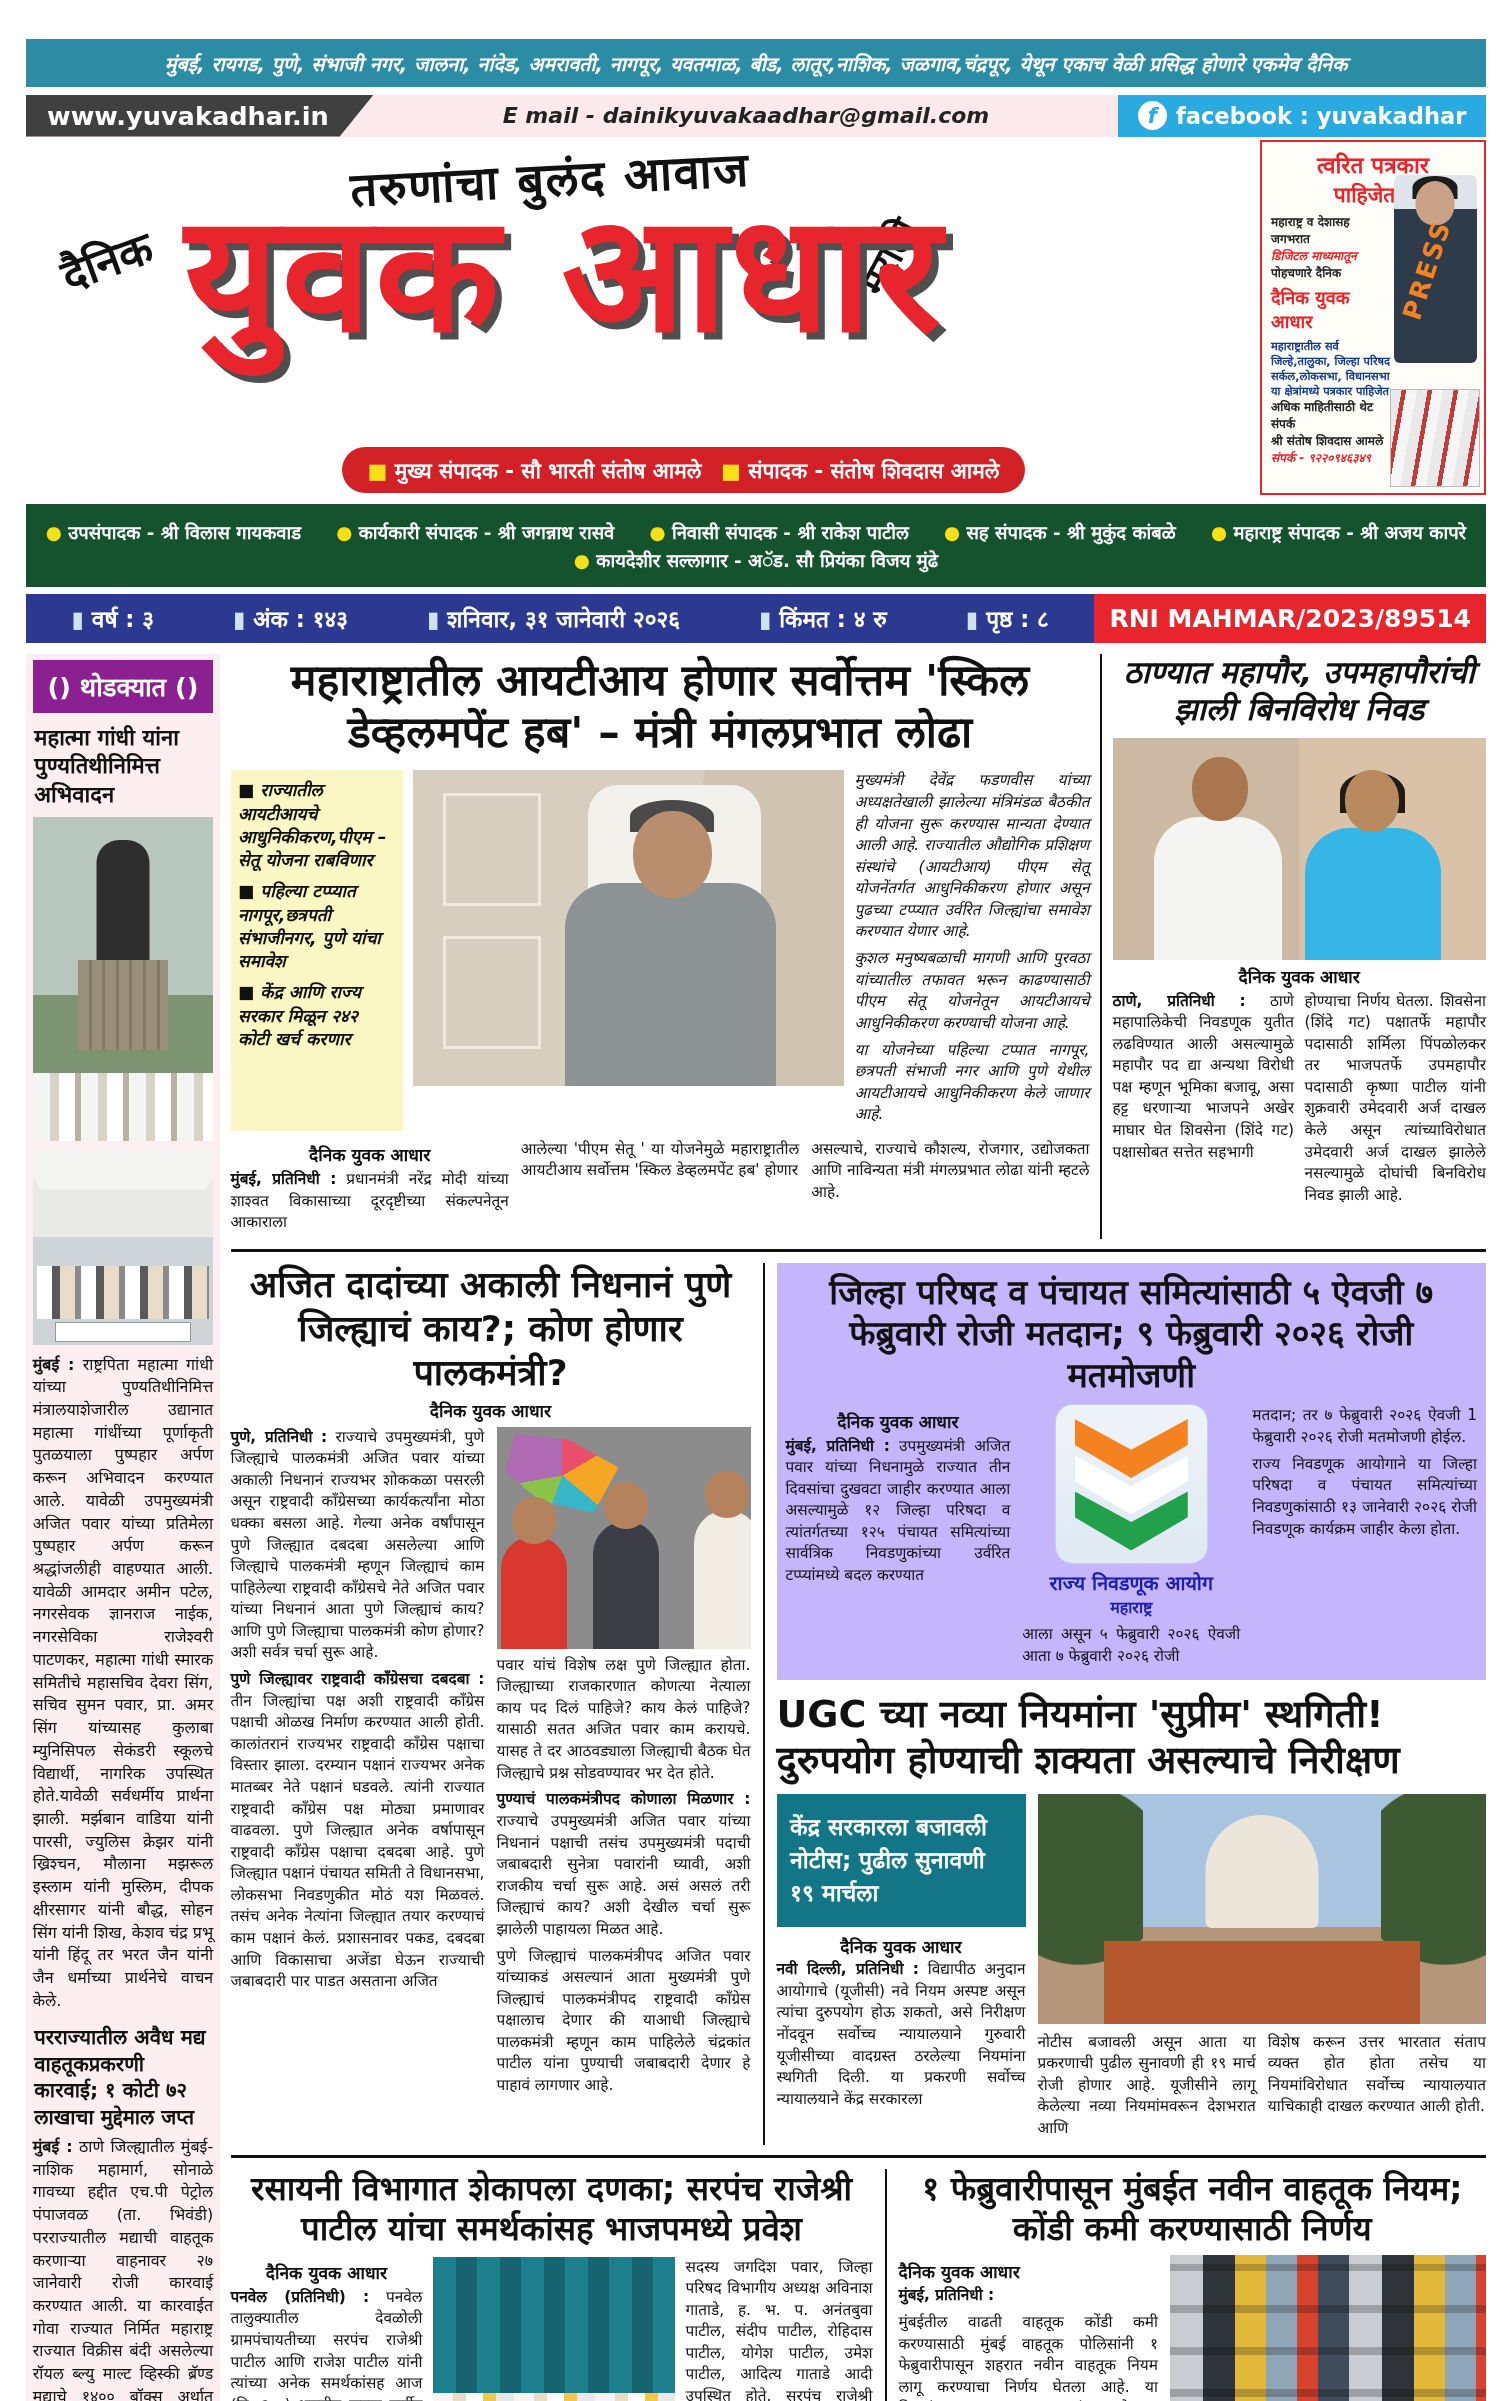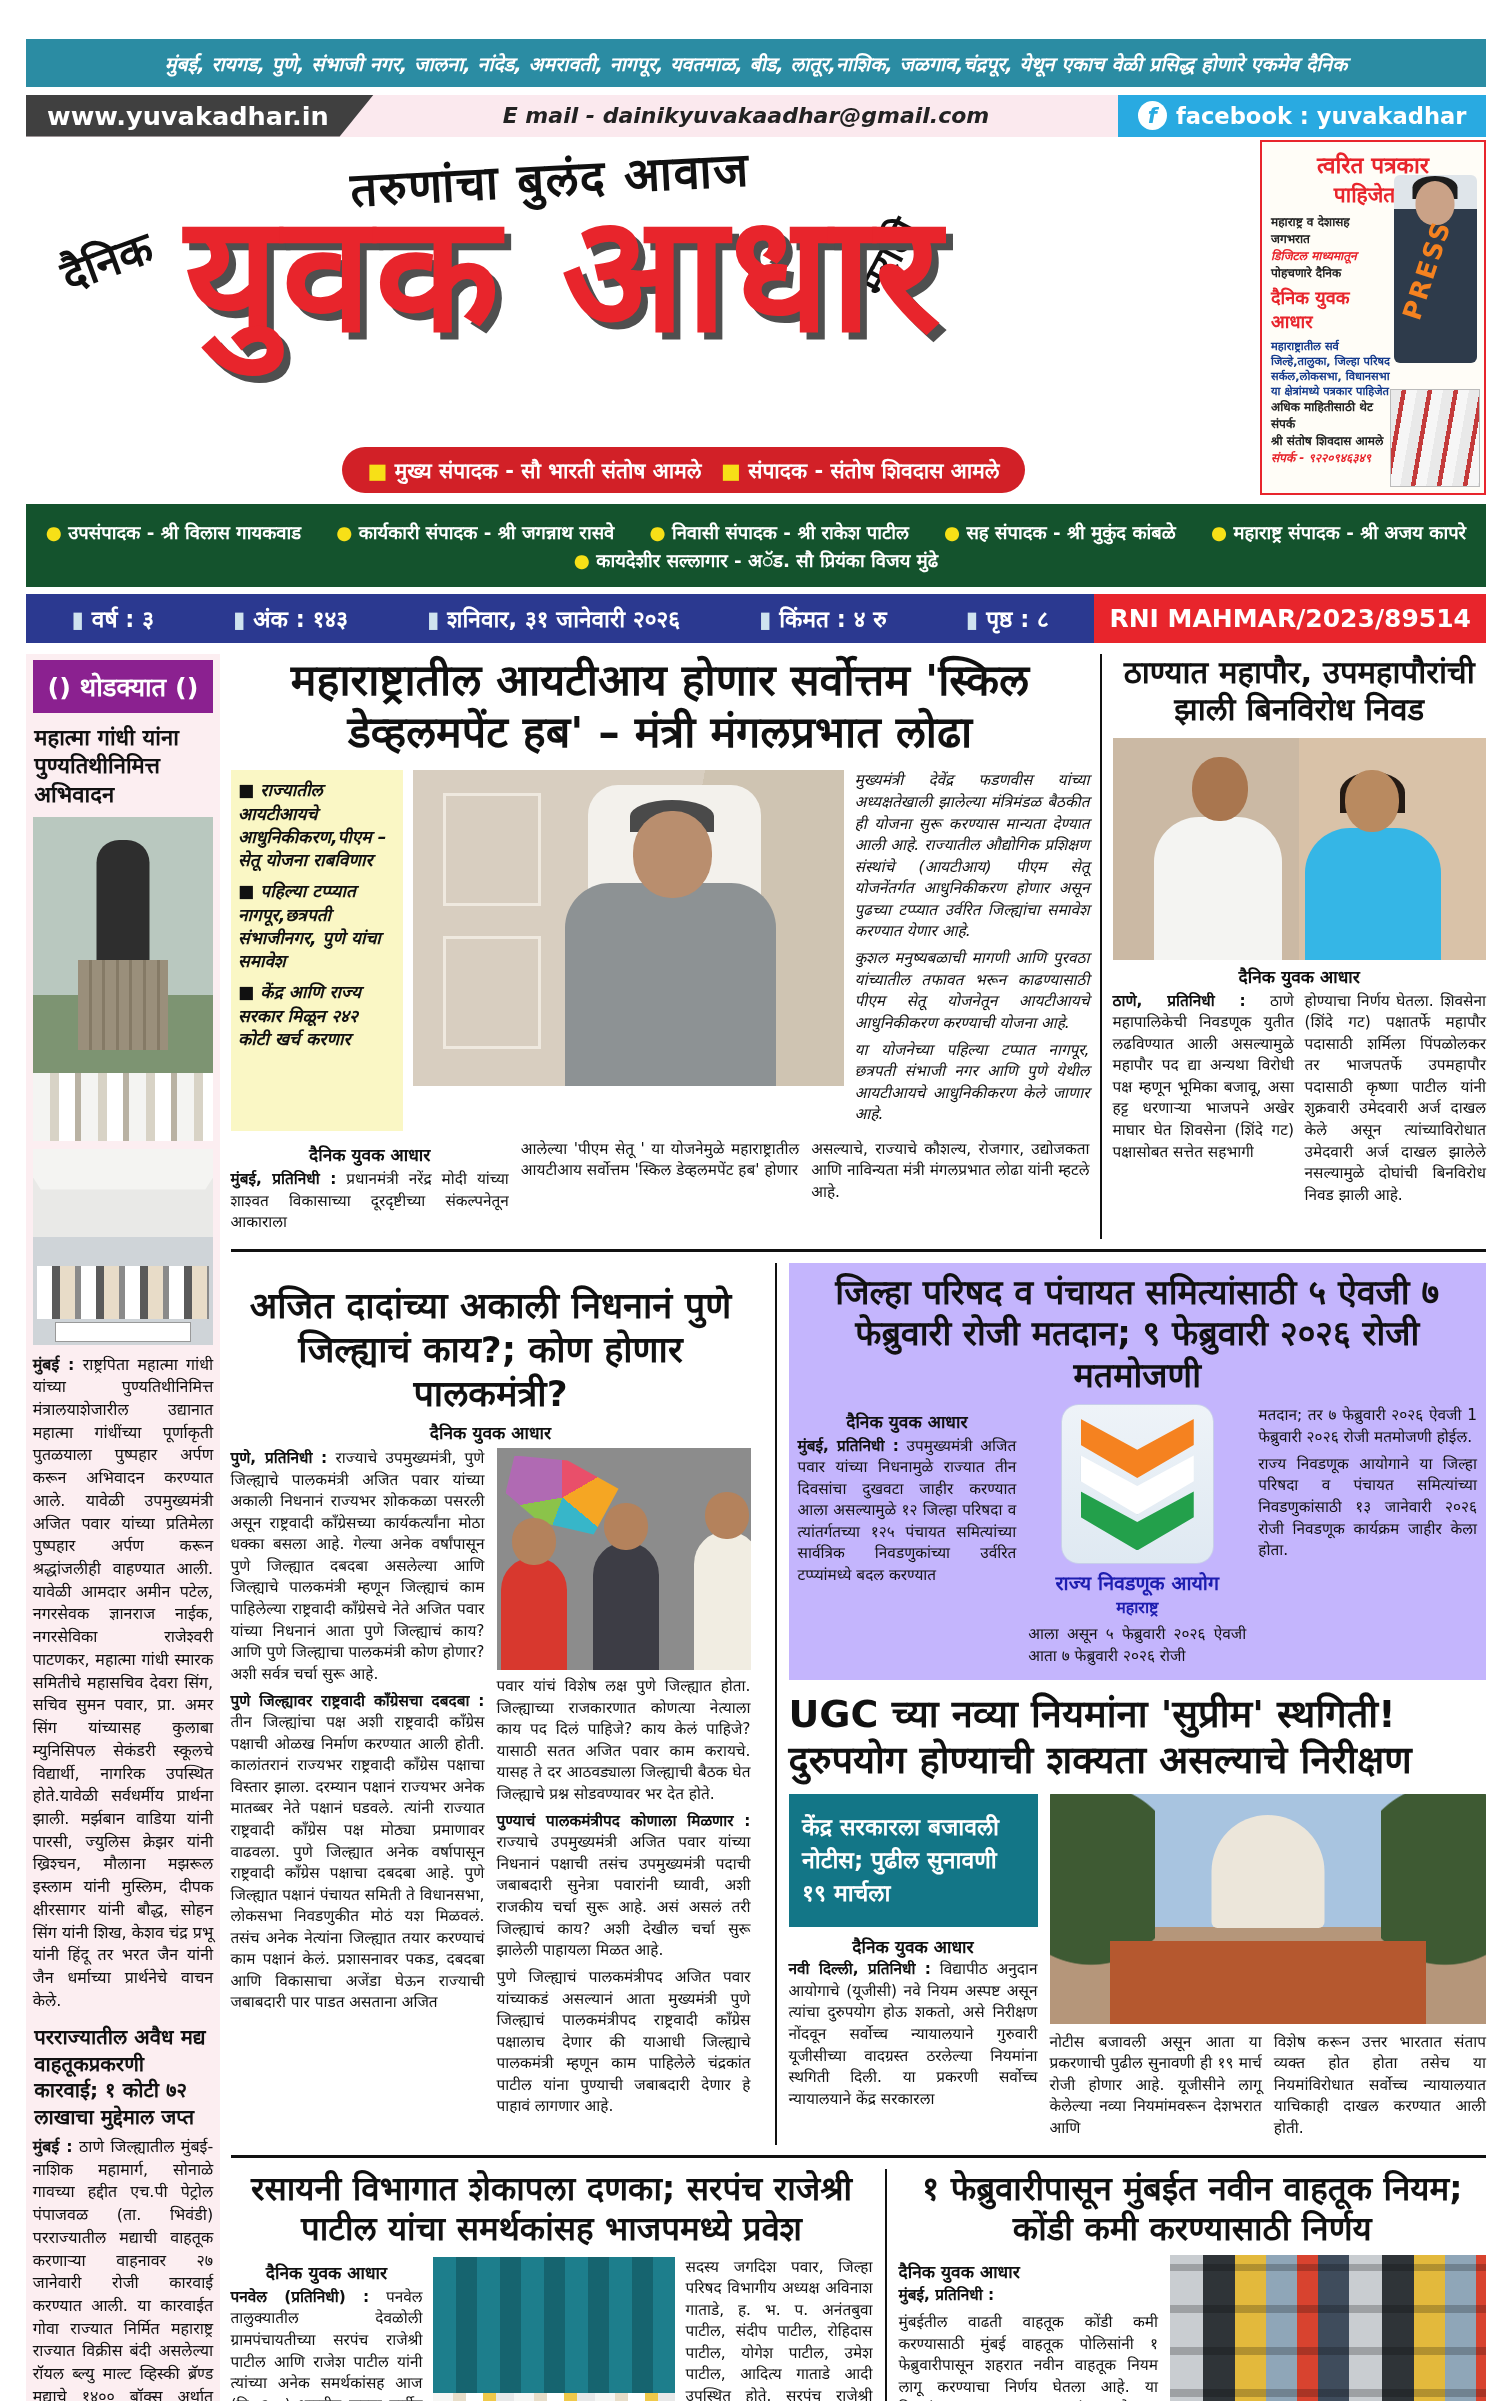--- a/index.html
+++ b/index.html
@@ -82,34 +82,34 @@
   .panel { position:absolute; border:3px solid #efe9df; width:98px; height:113px; }
   .chair { position:absolute; right:83px; top:15px; width:173px; height:301px; background:#f3f1ec; border-radius:30px; }
   .figure-body { position:absolute; right:68px; top:113px; width:211px; height:211px; background:#8d9294; border-radius:45px 45px 0 0; }
   .figure-head { position:absolute; right:132px; top:41px; width:79px; height:87px; border-radius:48%; background:#b98e6e; }
   .figure-hair { position:absolute; right:130px; top:30px; width:84px; height:32px; border-radius:50% 50% 0 0; background:#4a4a4a; }
   .ms-col-right { width:235px; flex:none; }
   .ms-bottom { display:flex; gap:12px; margin-top:7.5px; }
   .ms-bottom > div { flex:1; }
 
   .thane { width:386px; flex:none; border-left:2.3px solid #111; padding-left:10.5px; }
-  .th-headline { font-size:31px; }
+  .th-headline { font-size:31px;font-style:italic; }
   .thane-photo { height:222px; margin:9px 0 4.5px; position:relative; background:linear-gradient(90deg,#cbb9a4 0 50%, #d9c2a8 50% 100%); overflow:hidden; }
   .man { position:absolute; left:41px; bottom:0; width:128px; height:143px; background:#f4f4f2; border-radius:45px 45px 0 0; }
   .man-head { position:absolute; left:79px; bottom:139px; width:56px; height:64px; border-radius:48%; background:#a9764f; }
   .woman { position:absolute; right:45px; bottom:0; width:136px; height:132px; background:#35b6e6; border-radius:45px 45px 0 0; }
   .woman-head { position:absolute; right:87px; bottom:128px; width:54px; height:62px; border-radius:48%; background:#b98a60; }
   .woman-hair { position:absolute; right:81px; bottom:147px; width:65px; height:41px; border-radius:50% 50% 0 0; background:#241a14; }
   .th-cols { display:flex; gap:10.5px; margin-top:3px; }
   .th-cols > div { flex:1; }
 
   .hr { border-top:3px solid #111; margin:10.5px 0; }
 
   
-  .row-b { display:flex; gap:24px;align-items:center; }
+  .row-b { display:flex; gap:12px; }
   .ajit { width:520px; flex:none; }
   .aj-headline { font-size:36px; }
   .aj-cols { display:flex; gap:12px; margin-top:4.5px; }
   .aj-col { flex:1; min-width:0; }
   .leaders-photo { height:222px; position:relative; background:#8c8c8c; overflow:hidden; margin-bottom:6px; }
   .map { position:absolute; left:9px; top:7.5px; width:113px; height:83px; background:conic-gradient(#e94f6a 0 60deg,#f5a623 60deg 130deg,#37b6c9 130deg 200deg,#8bc34a 200deg 260deg,#b06ab3 260deg 360deg); clip-path:polygon(8% 0,55% 6%,100% 40%,78% 95%,30% 80%,0 45%); }
   .person { position:absolute; bottom:0; width:66px; height:113px; border-radius:33px 33px 0 0; }
   .person .ph { position:absolute; left:50%; top:-39px; transform:translateX(-50%); width:44px; height:47px; border-radius:48%; background:#b4825c; }
   .p1 { left:4.5px; background:#d8382e; } .p2 { left:96px; background:#3d3d45; height:128px; } .p3 { left:197px; background:#f1ede2; height:139px; }
 

